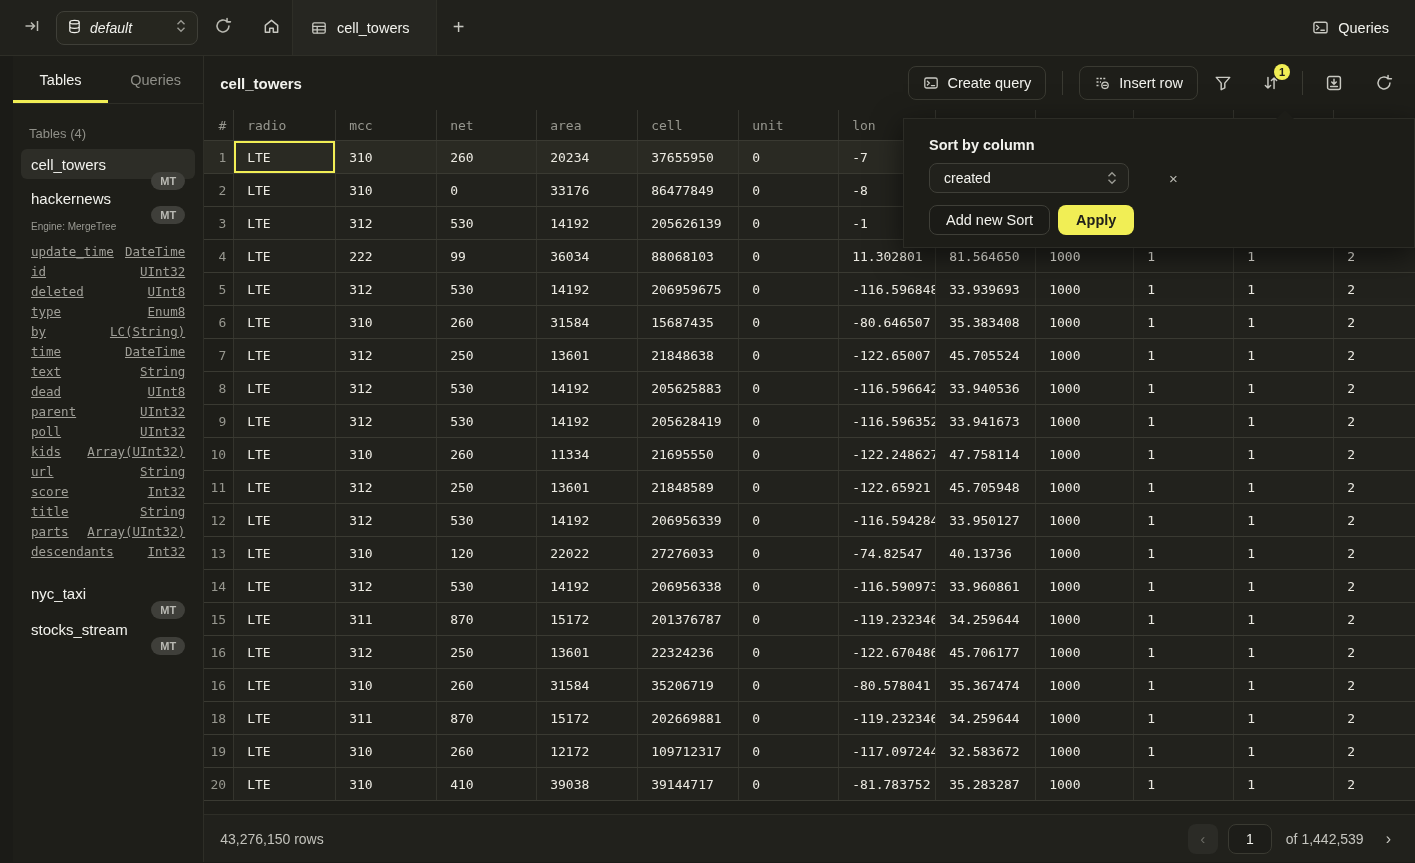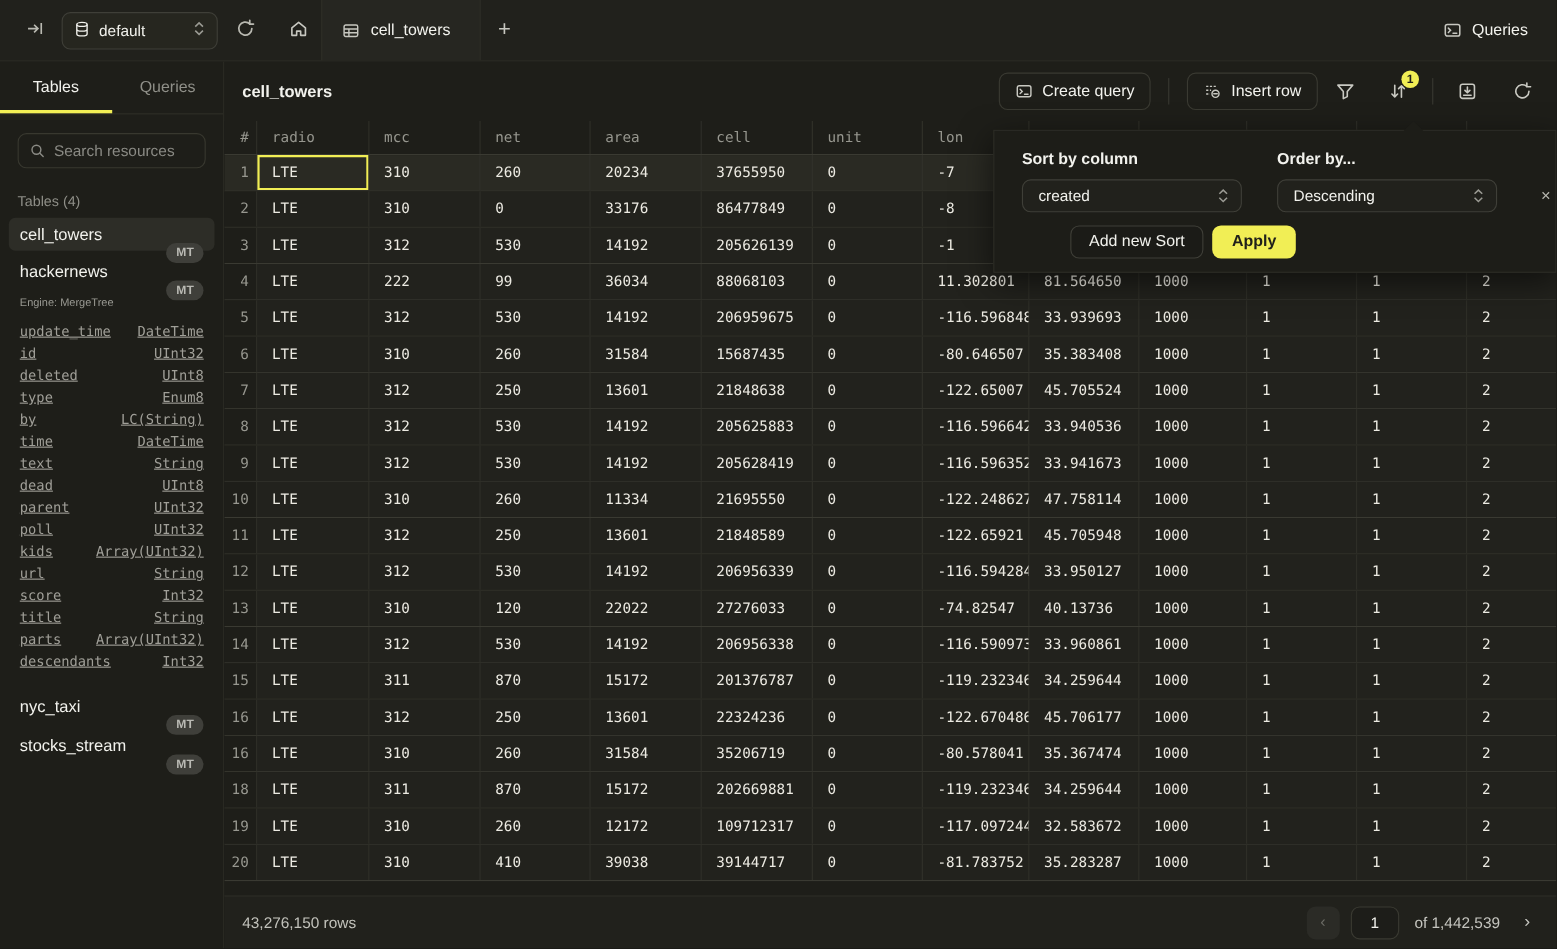--- a/index.html
+++ b/index.html
@@ -6,31 +6,31 @@
   html,body { width:1415px; height:863px; overflow:hidden; }
   body {
     background:#1b1b17; color:#f2f2ed;
     font-family:"Liberation Sans", sans-serif; font-size:14px;
   }
 
   
   .topbar { height:56px; display:flex; align-items:stretch; background:#21211c; border-bottom:1px solid #2e2e27; }
   .topbar-left { width:250px; display:flex; align-items:center; gap:12px; padding:0 14px 0 20px; }
   .icon-btn { background:none; border:none; color:#b9b9b1; display:flex; align-items:center; justify-content:center; cursor:pointer; padding:4px; }
-  .db-select { flex:1; height:34px; display:flex; align-items:center; gap:8px; padding:0 10px; background:#26261f; border:1px solid #3f3f38; border-radius:8px; color:#f2f2ed; cursor:pointer; }
+  .db-select { flex:1; height:34px; display:flex; align-items:center; gap:8px; padding:0 10px; background:#26261f; border:1px solid #3f3f38; border-radius:8px; color:#f2f2ed; cursor:pointer;font-style:italic; }
   .db-select .lbl { flex:1; text-align:left; font-size:14px; }
   .tabstrip { display:flex; align-items:stretch; }
   .home-btn { width:42px; display:flex; align-items:center; justify-content:center; color:#c7c7c0; background:none; border:none; cursor:pointer; }
   .tab { display:flex; align-items:center; gap:10px; padding:0 26px 0 18px; background:#262621; color:#f2f2ed; border:none; border-left:1px solid #2e2e27; border-right:1px solid #2e2e27; font-size:14.5px; cursor:pointer; }
   .plus-btn { width:44px; background:none; border:none; color:#c7c7c0; font-size:20px; cursor:pointer; }
   .topbar .spacer { flex:1; }
   .queries-btn { display:flex; align-items:center; gap:9px; background:none; border:none; color:#f2f2ed; font-size:14.5px; padding:0 26px; cursor:pointer; }
 
   
-  .body { display:flex; height:806px; }
+  .body { display:flex; height:806px;padding-left:13px; }
 
   
   .sidebar { width:250px; background:#1e1e19; border-right:1px solid #2e2e27; display:flex; flex-direction:column; }
   .side-tabs { height:48px; display:flex; border-bottom:1px solid #2e2e27; }
   .side-tab { flex:1; background:none; border:none; color:#8f8f88; font-size:14.5px; cursor:pointer; position:relative; }
   .side-tab.active { color:#f2f2ed; }
   .side-tab.active::after { content:""; position:absolute; left:0; right:0; bottom:0; height:3px; background:#f1ee55; }
   .new-table-btn { margin:20px 16px 0; height:30px; background:#f1ee55; color:#20201a; border:none; border-radius:7px; font-size:14.5px; font-weight:600; display:flex; align-items:center; justify-content:center; gap:8px; cursor:pointer; }
   .search-box { margin:17px 16px 0; height:32px; display:flex; align-items:center; gap:8px; padding:0 10px; border:1px solid #38382f; border-radius:8px; color:#8a8a84; }
   .search-box input { background:none; border:none; outline:none; color:#e8e8e3; font-size:14px; width:100%; font-family:"Liberation Sans", sans-serif; }
@@ -79,21 +79,21 @@
   .pg-next { background:none; border:none; color:#c5c5bf; font-size:16px; cursor:pointer; padding:4px 8px; }
 
   
   .sort-popup { position:absolute; top:62px; right:0; width:512px; height:130px; background:#1d1d18; border:1px solid #2c2c26; box-shadow:0 8px 28px rgba(0,0,0,.55); z-index:10; padding:18px 0 0 25px; }
   .sort-popup::before { content:""; position:absolute; top:-9px; left:372px; width:0; height:0; border-left:9px solid transparent; border-right:9px solid transparent; border-bottom:9px solid #1d1d18; }
   .popup-cols { display:flex; gap:32px; }
   .popup-label { font-size:14.5px; font-weight:600; color:#f2f2ed; margin-bottom:10px; }
   .select { width:200px; height:30px; display:flex; align-items:center; justify-content:space-between; padding:0 10px 0 14px; background:#21211c; border:1px solid #3f3f38; border-radius:8px; color:#f2f2ed; font-size:14px; cursor:pointer; }
   .popup-close { background:none; border:none; color:#b9b9b1; font-size:15px; cursor:pointer; align-self:flex-end; height:30px; padding:0 8px; }
   .popup-actions { display:flex; gap:8px; margin-top:12px; }
-  .add-sort-btn { height:30px; padding:0 16px; background:#1b1b17; border:1px solid #3f3f38; border-radius:8px; color:#f2f2ed; font-size:14.5px; cursor:pointer;margin-left:44px; }
+  .add-sort-btn { height:30px; padding:0 16px; background:#1b1b17; border:1px solid #3f3f38; border-radius:8px; color:#f2f2ed; font-size:14.5px; cursor:pointer; }
   .apply-btn { height:30px; padding:0 18px; background:#f1ee55; border:none; border-radius:8px; color:#20201a; font-size:14.5px; font-weight:600; cursor:pointer; }
 </style>
 </head>
 <body>
 
 <div class="topbar">
   <div class="topbar-left">
     <button class="icon-btn">
       <span>
         <svg width="16" height="16" viewBox="0 0 16 16" fill="none" stroke="currentColor" stroke-width="1.5">
@@ -156,29 +156,20 @@
   </button>
 </div>
 
 <div class="body">
 
   <aside class="sidebar">
     <div class="side-tabs">
       <button class="side-tab active">Tables</button>
       <button class="side-tab">Queries</button>
     </div>
-    <div class="search-box">
-      <span style="display:flex">
-        <svg width="14" height="14" viewBox="0 0 16 16" fill="none" stroke="currentColor" stroke-width="1.5">
-            <circle cx="7" cy="7" r="4.6"></circle>
-            <path d="M10.6 10.6L14 14" stroke-linecap="round"></path>
-          </svg>
-      </span>
-      <input placeholder="Search resources" style="">
-    </div>
     <div class="side-section-title">Tables (4)</div>
 
     <div class="side-item selected">
       <span>cell_towers</span>
       <span class="mt-badge">MT</span>
     </div>
 
     <div class="side-item">
       <span>hackernews</span>
       <span class="mt-badge">MT</span>
@@ -656,31 +647,20 @@
           <div class="popup-label">Sort by column</div>
           <button class="select">
             <span>created</span>
             <span style="color:#9a9a93;display:flex">
               <svg width="12" height="14" viewBox="0 0 12 14" fill="none" stroke="currentColor" stroke-width="1.4">
                   <path d="M2.5 5.2L6 1.8l3.5 3.4M2.5 8.8L6 12.2 9.5 8.8"></path>
                 </svg>
             </span>
           </button>
         </div>
-        <div>
-          <div class="popup-label">Order by...</div>
-          <button class="select">
-            <span>Descending</span>
-            <span style="color:#9a9a93;display:flex">
-              <svg width="12" height="14" viewBox="0 0 12 14" fill="none" stroke="currentColor" stroke-width="1.4">
-                  <path d="M2.5 5.2L6 1.8l3.5 3.4M2.5 8.8L6 12.2 9.5 8.8"></path>
-                </svg>
-            </span>
-          </button>
-        </div>
         <button class="popup-close"><span>×</span></button>
       </div>
       <div class="popup-actions">
         <button class="add-sort-btn">Add new Sort</button>
         <button class="apply-btn">Apply</button>
       </div>
     </div>
   </main>
 </div>
 

